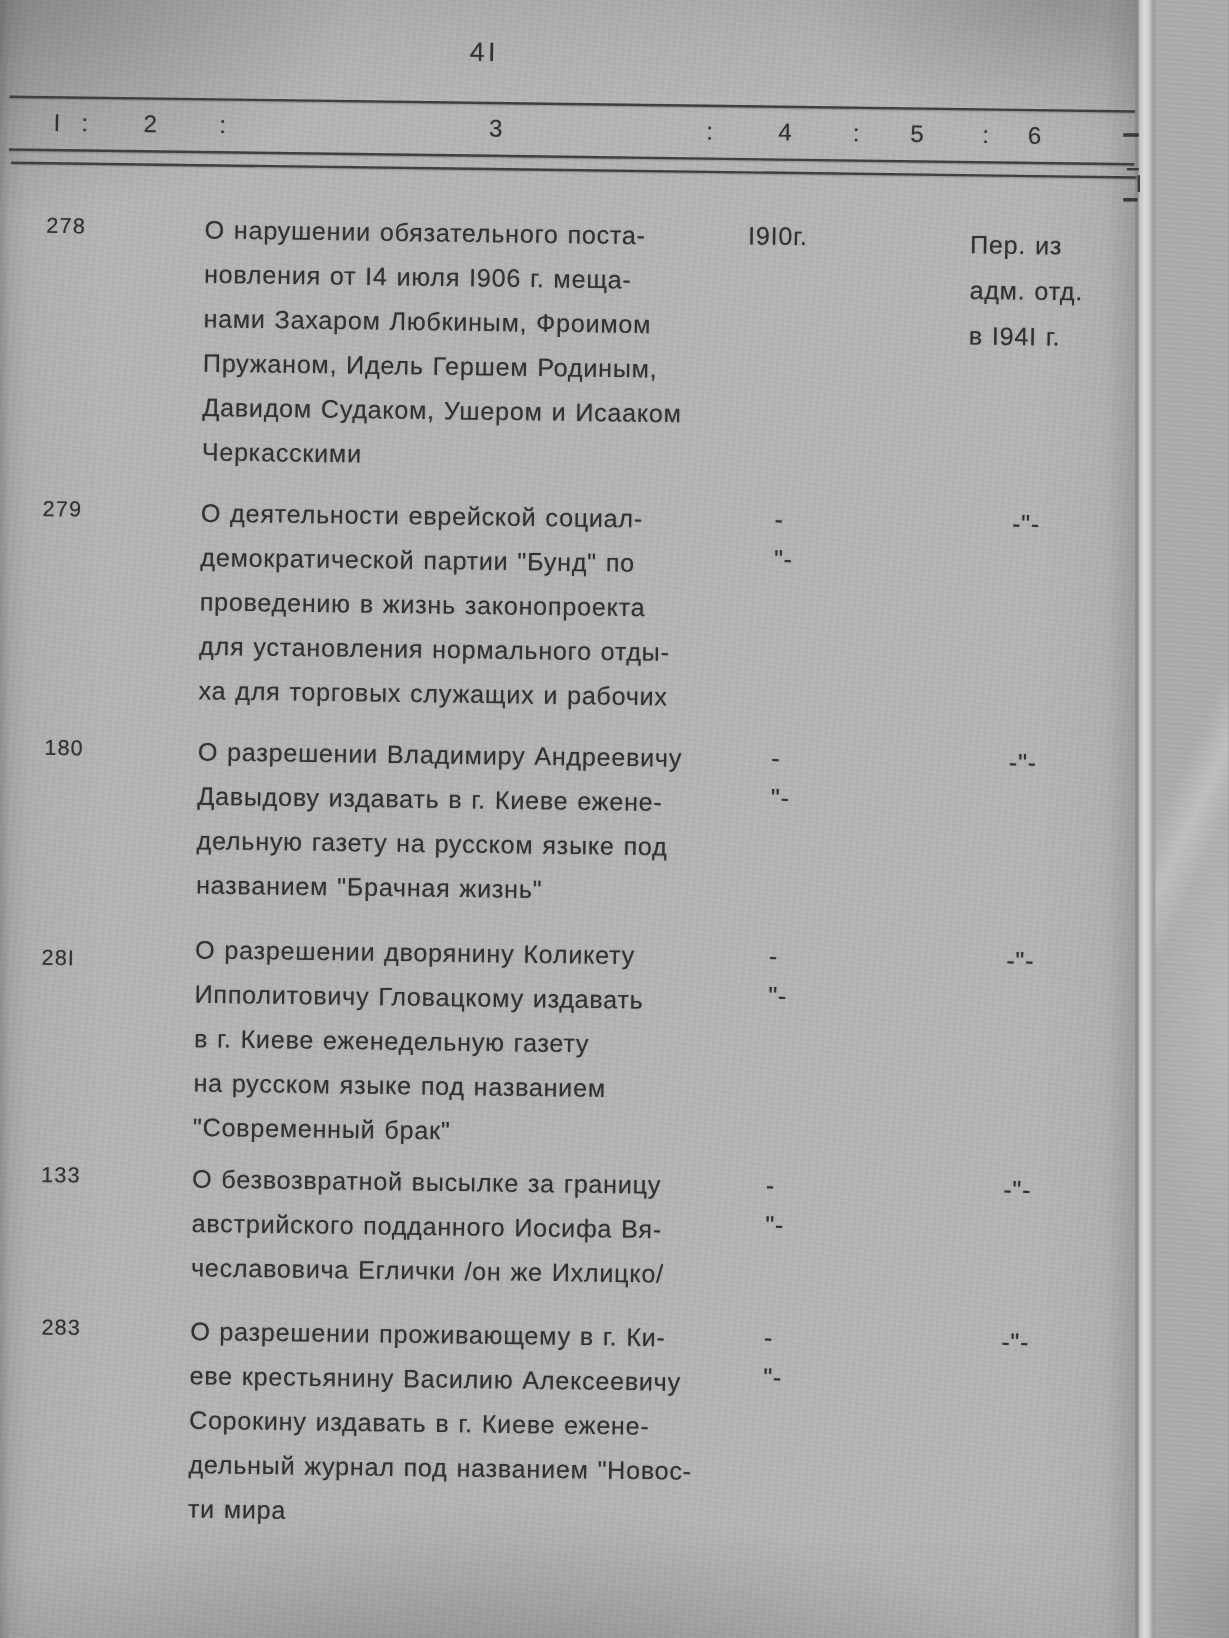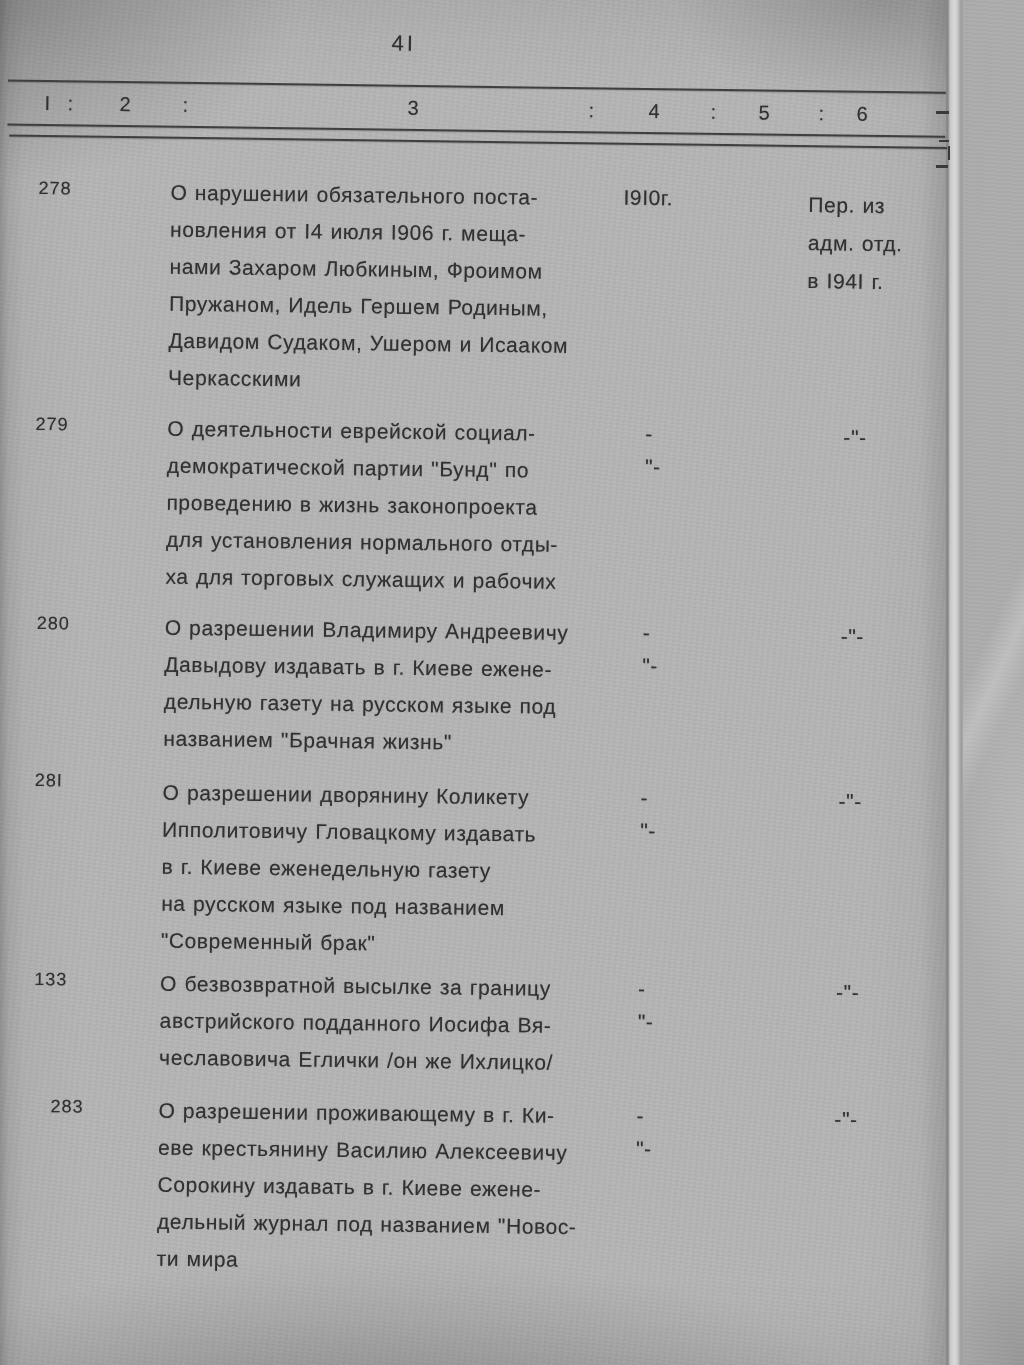--- a/index.html
+++ b/index.html
@@ -123,34 +123,34 @@
             <div class="line">проведению в жизнь законопроекта</div>
             <div class="line">для установления нормального отды-</div>
             <div class="line">ха для торговых служащих и рабочих</div>
           </div>
           <div class="cell date" style="left: 650px; top: 409px;">-"-</div>
           <div class="cell note" style="left: 848px; top: 408px;">
             <div class="line">-"-</div>
           </div>
         </div>
         <div class="entry">
-          <div class="cell num" style="left: 44px; top: 607px;">280</div>
+          <div class="cell num" style="left: 44px; top: 607px;">180</div>
           <div class="cell desc" style="left: 172px; top: 607px;">
             <div class="line">О разрешении Владимиру Андреевичу</div>
             <div class="line">Давыдову издавать в г. Киеве ежене-</div>
             <div class="line">дельную газету на русском языке под</div>
             <div class="line">названием "Брачная жизнь"</div>
           </div>
           <div class="cell date" style="left: 650px; top: 608px;">-"-</div>
           <div class="cell note" style="left: 848px; top: 607px;">
             <div class="line">-"-</div>
           </div>
         </div>
         <div class="entry">
-          <div class="cell num" style="left: 44px; top: 764px;">28I</div>
+          <div class="cell num" style="left: 44px; top: 782px;">28I</div>
           <div class="cell desc" style="left: 172px; top: 772px;">
             <div class="line">О разрешении дворянину Коликету</div>
             <div class="line">Ипполитовичу Гловацкому издавать</div>
             <div class="line">в г. Киеве еженедельную газету</div>
             <div class="line">на русском языке под названием</div>
             <div class="line">"Современный брак"</div>
           </div>
           <div class="cell date" style="left: 650px; top: 773px;">-"-</div>
           <div class="cell note" style="left: 848px; top: 772px;">
             <div class="line">-"-</div>
@@ -162,21 +162,21 @@
             <div class="line">О безвозвратной высылке за границу</div>
             <div class="line">австрийского подданного Иосифа Вя-</div>
             <div class="line">чеславовича Еглички /он же Ихлицко/</div>
           </div>
           <div class="cell date" style="left: 650px; top: 964px;">-"-</div>
           <div class="cell note" style="left: 848px; top: 963px;">
             <div class="line">-"-</div>
           </div>
         </div>
         <div class="entry">
-          <div class="cell num" style="left: 64px; top: 1090px;">283</div>
+          <div class="cell num" style="left: 48px; top: 1090px;">283</div>
           <div class="cell desc" style="left: 172px; top: 1090px;">
             <div class="line">О разрешении проживающему в г. Ки-</div>
             <div class="line">еве крестьянину Василию Алексеевичу</div>
             <div class="line">Сорокину издавать в г. Киеве ежене-</div>
             <div class="line">дельный журнал под названием "Новос-</div>
             <div class="line">ти мира</div>
           </div>
           <div class="cell date" style="left: 650px; top: 1091px;">-"-</div>
           <div class="cell note" style="left: 848px; top: 1090px;">
             <div class="line">-"-</div>

